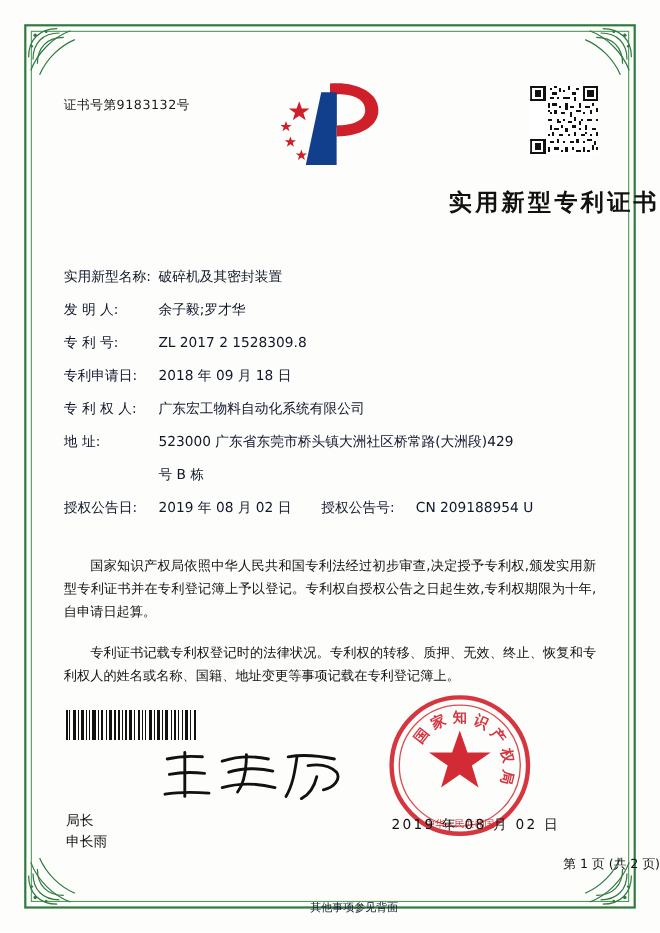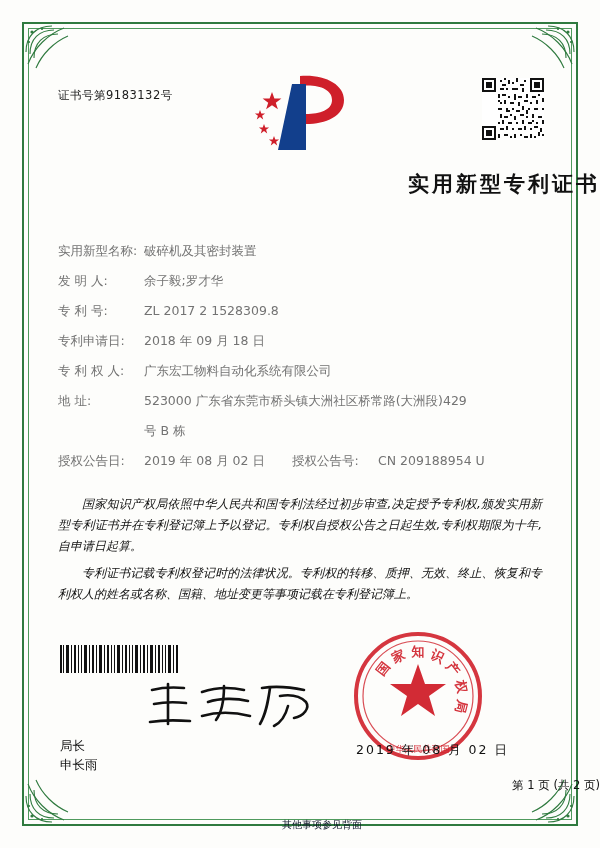--- a/index.html
+++ b/index.html
@@ -47,38 +47,38 @@
   .title{
     position:absolute;left:0;right:0;top:170px;
     text-align:right;
     font-family:"DejaVu Sans","Liberation Sans",sans-serif;
     font-size:21px;font-weight:bold;letter-spacing:3px;color:#111;padding-left:48px;
   }
 
   
   .fields{
     position:absolute;left:58px;top:236px;width:484px;
-    font-size:12.5px;line-height:30px;color:#737373;
+    font-size:12.5px;line-height:30px;color:#0f172a;
   }
   .frow{display:flex;align-items:flex-start;}
   .flabel{
     width:86px;flex:0 0 86px;white-space:pre;letter-spacing:0px;
   }
   .fvalue{flex:1 1 auto;}
   .col2{display:flex;justify-content:center;}
   .col2 .c{flex:0 0 234px;display:flex;}
   .col2 .c2{flex:1 1 auto;display:flex;}
   .addr-second{margin-left:86px;}
 
   
   .paras{
     position:absolute;left:58px;top:488px;width:484px;
     font-size:12px;line-height:21px;text-align:justify;color:#111;
   }
-  .paras p{margin:6px 0 2px 0;text-indent:24px;font-style:italic;}
+  .paras p{margin:16px 0 2px 0;text-indent:24px;}
 
   
   .barcode{
     position:absolute;left:60px;top:645px;width:120px;height:28px;
   }
   
   .seal{
     position:absolute;left:352px;top:630px;width:132px;height:132px;
   }
   

